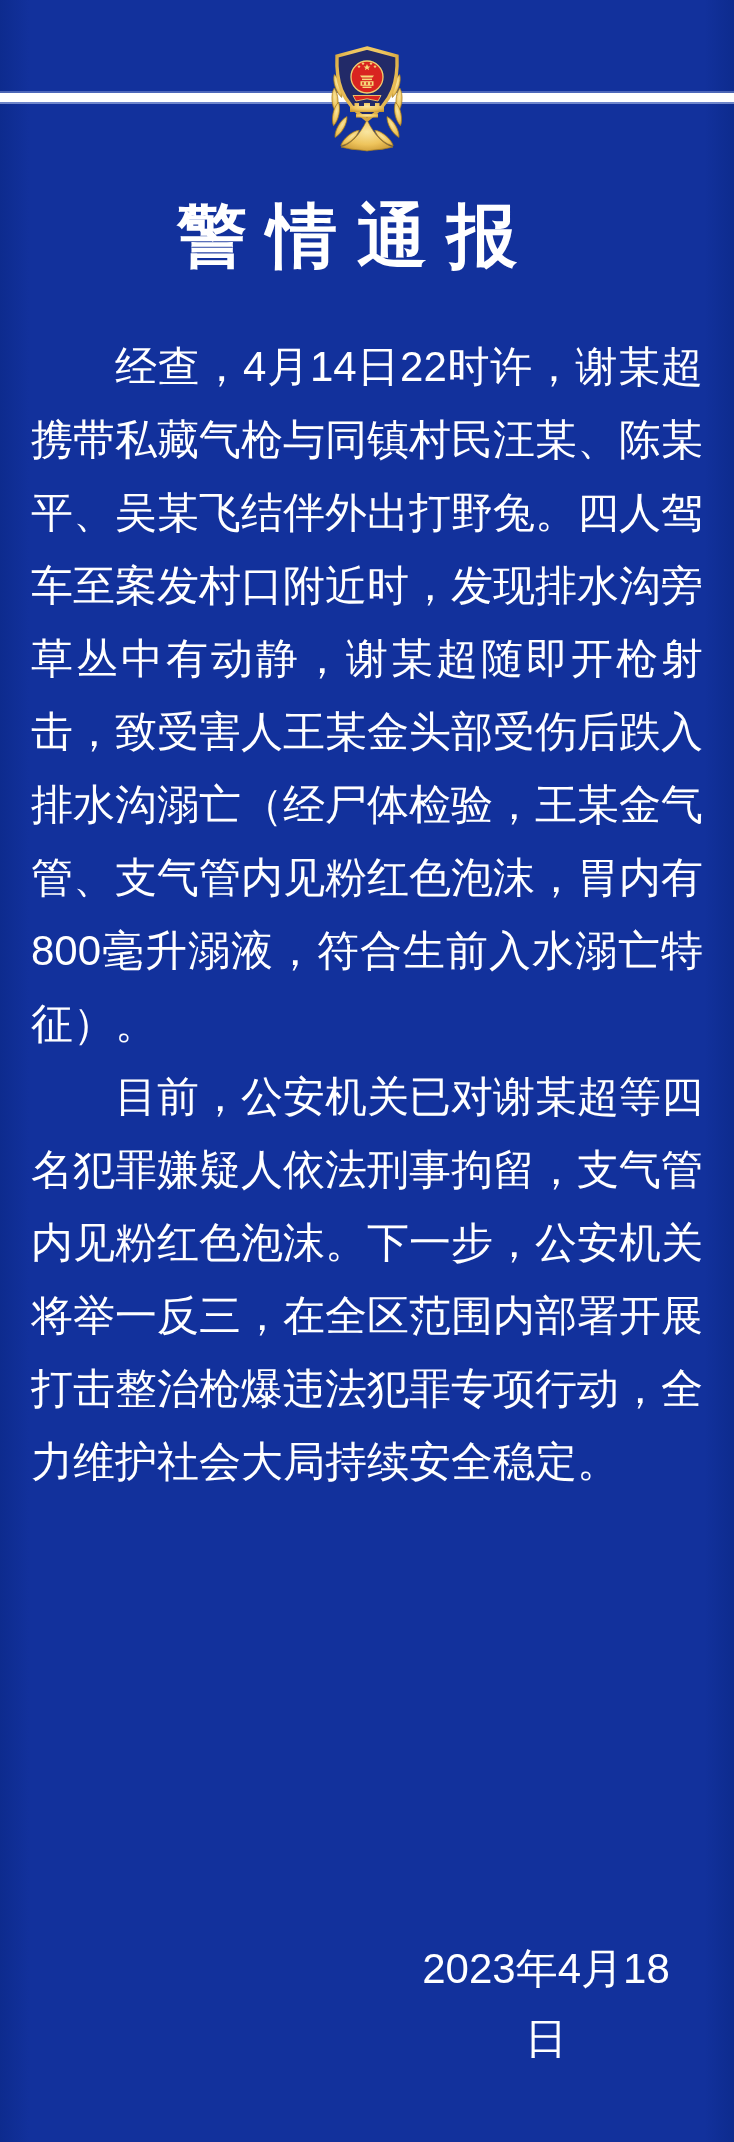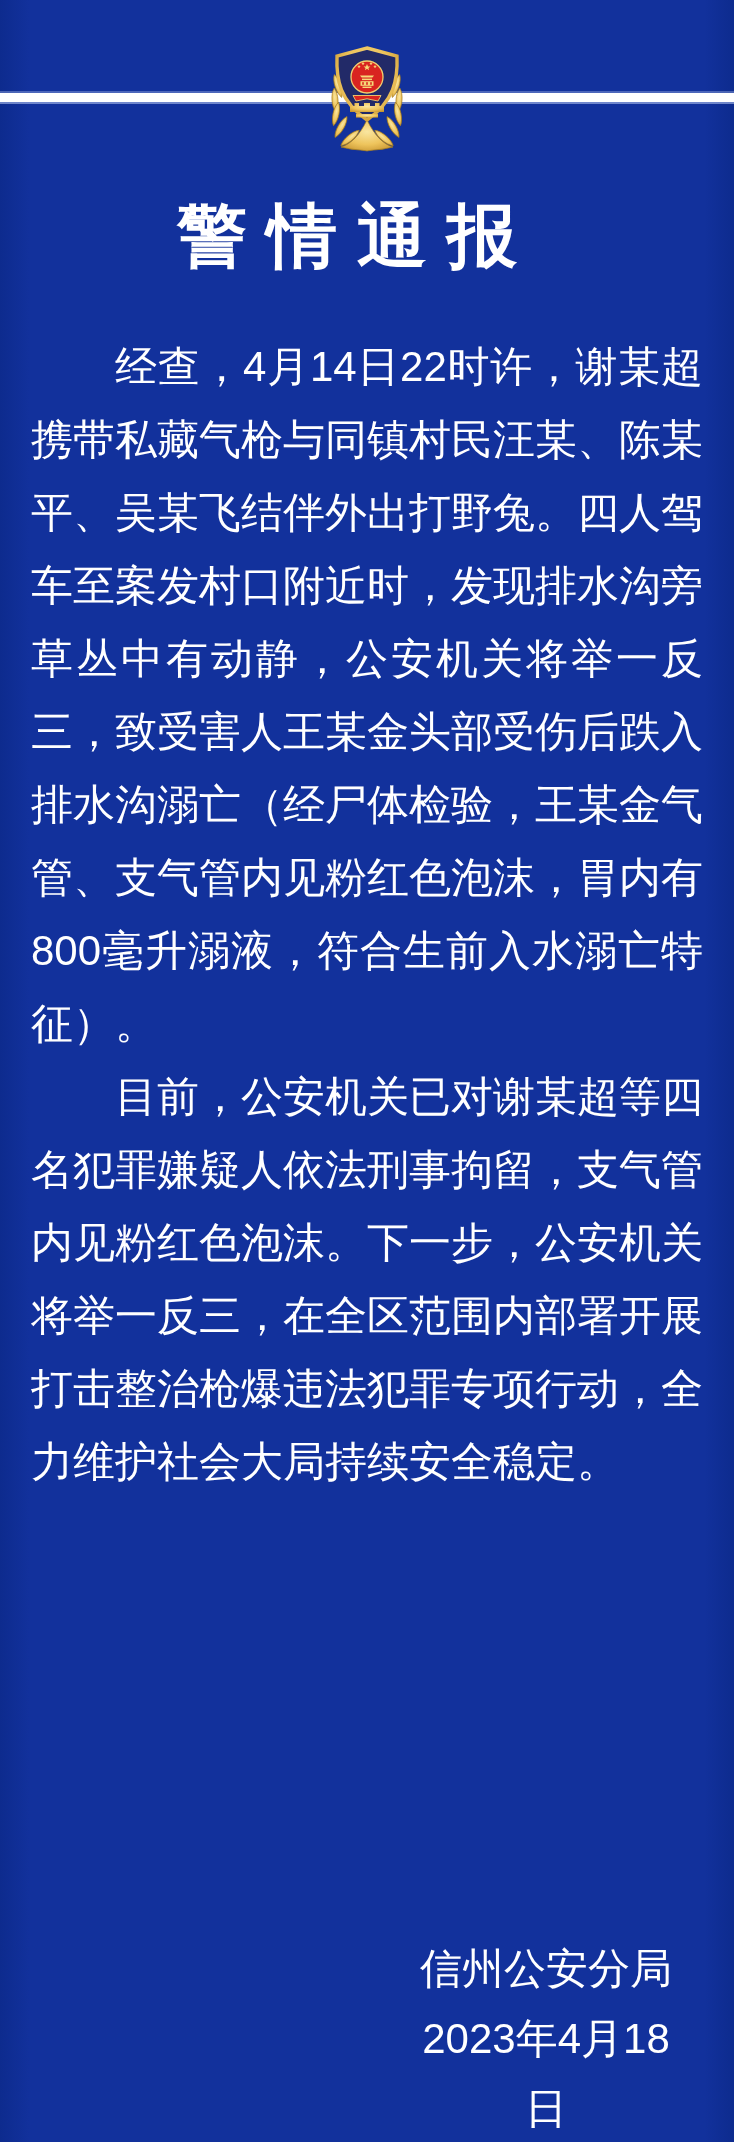--- a/index.html
+++ b/index.html
@@ -131,22 +131,21 @@
       <g fill="url(#gold)">
         <path d="M33 60 h4.5 v-3 h4.5 v3 h5 v-3 h6 v3 h5 v-3 h4.5 v3 H67 v6 H33 Z"></path>
         <rect x="39" y="68" width="22" height="3.6"></rect>
       </g>
     </svg>
   </div>
 
   <h1 class="title">警情通报</h1>
 
   <div class="body-text">
-    <p>经查，4月14日22时许，谢某超携带私藏气枪与同镇村民汪某、陈某平、吴某飞结伴外出打野兔。四人驾车至案发村口附近时，发现排水沟旁草丛中有动静，公安机关将举一反三，致受害人王某金头部受伤后跌入排水沟溺亡（经尸体检验，王某金气管、支气管内见粉红色泡沫，胃内有800毫升溺液，符合生前入水溺亡特征）。</p>
+    <p>经查，4月14日22时许，谢某超携带私藏气枪与同镇村民汪某、陈某平、吴某飞结伴外出打野兔。四人驾车至案发村口附近时，发现排水沟旁草丛中有动静，谢某超随即开枪射击，致受害人王某金头部受伤后跌入排水沟溺亡（经尸体检验，王某金气管、支气管内见粉红色泡沫，胃内有800毫升溺液，符合生前入水溺亡特征）。</p>
     <p>目前，公安机关已对谢某超等四名犯罪嫌疑人依法刑事拘留，支气管内见粉红色泡沫。下一步，公安机关将举一反三，在全区范围内部署开展打击整治枪爆违法犯罪专项行动，全力维护社会大局持续安全稳定。</p>
   </div>
 
   <div class="signature">
-    <div>信州公安分局</div>
     <div>2023年4月18日</div>
   </div>
 
 </div>
 
 </body></html>

